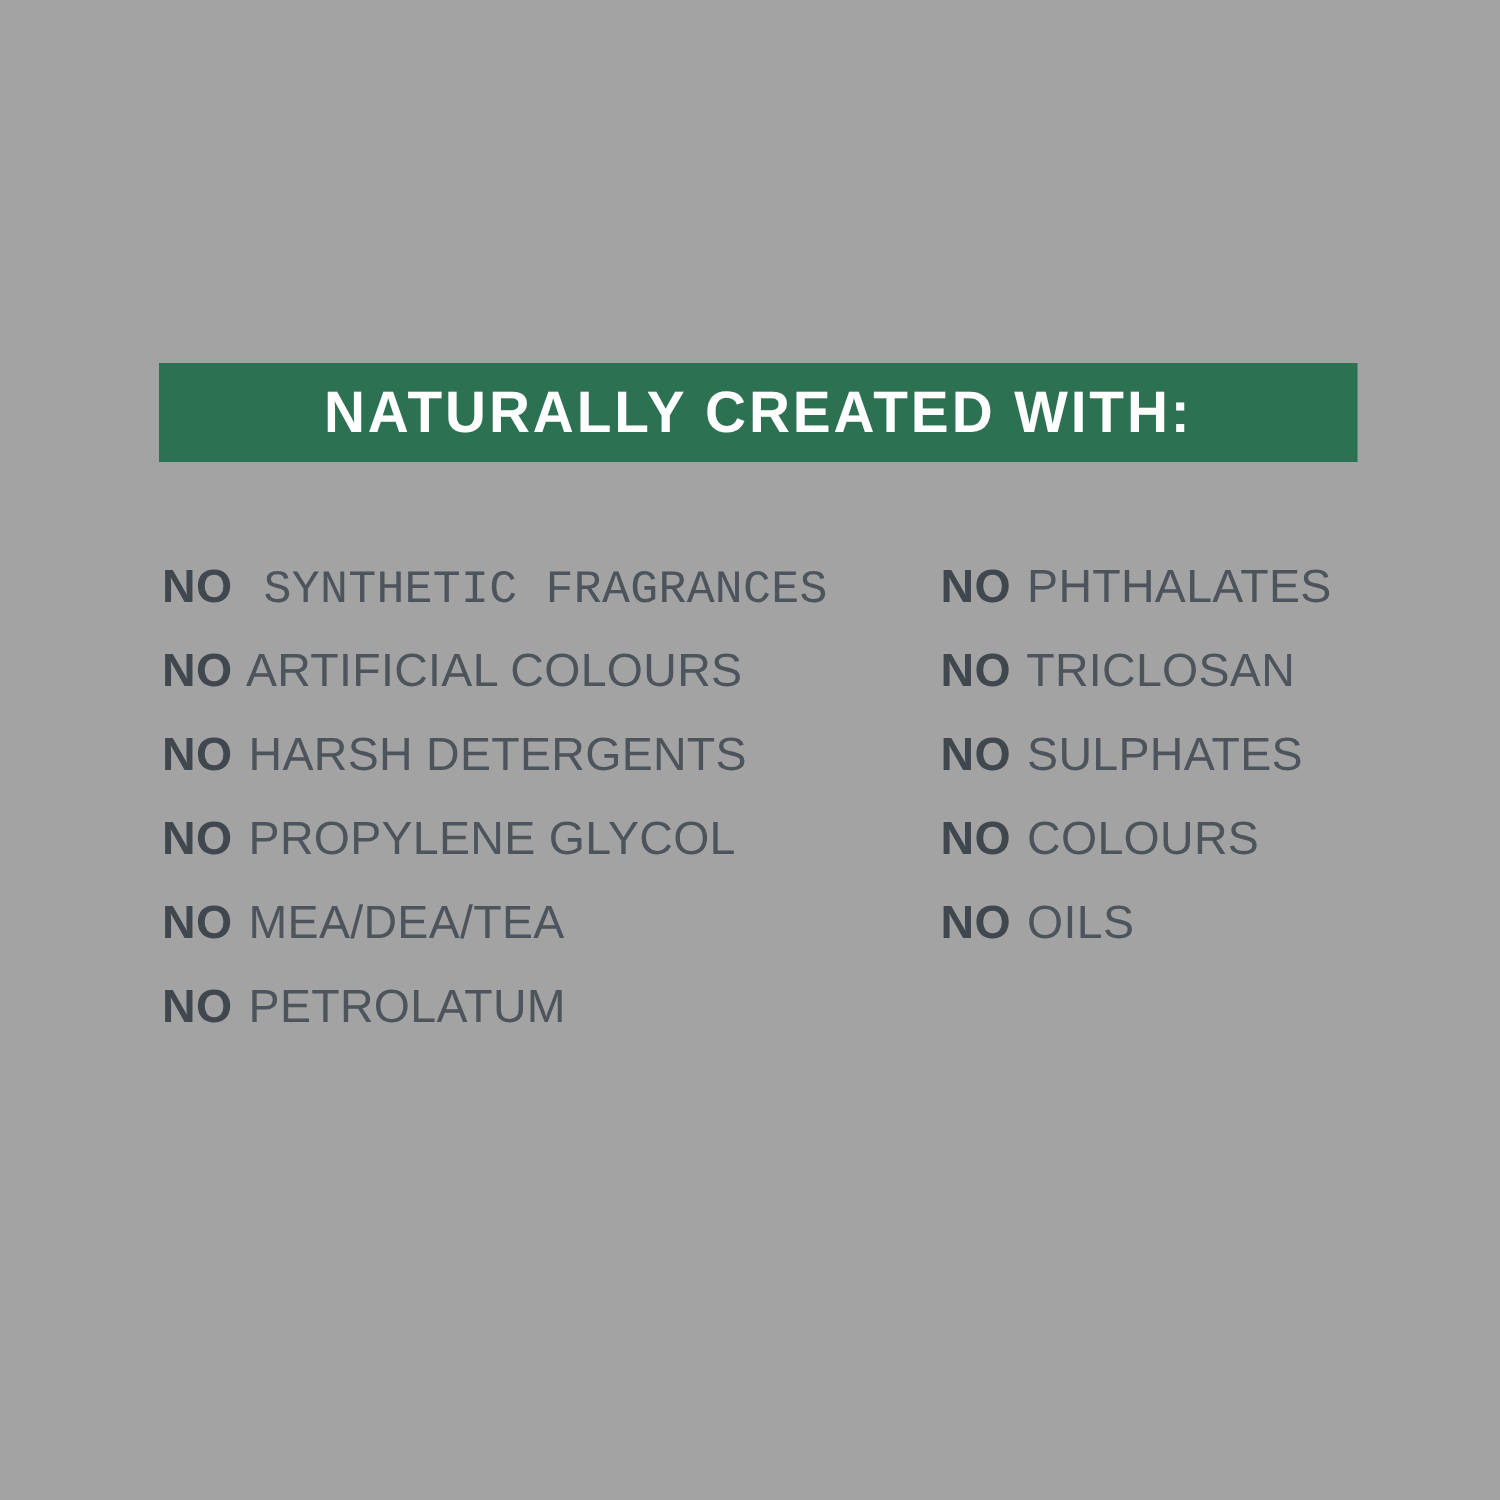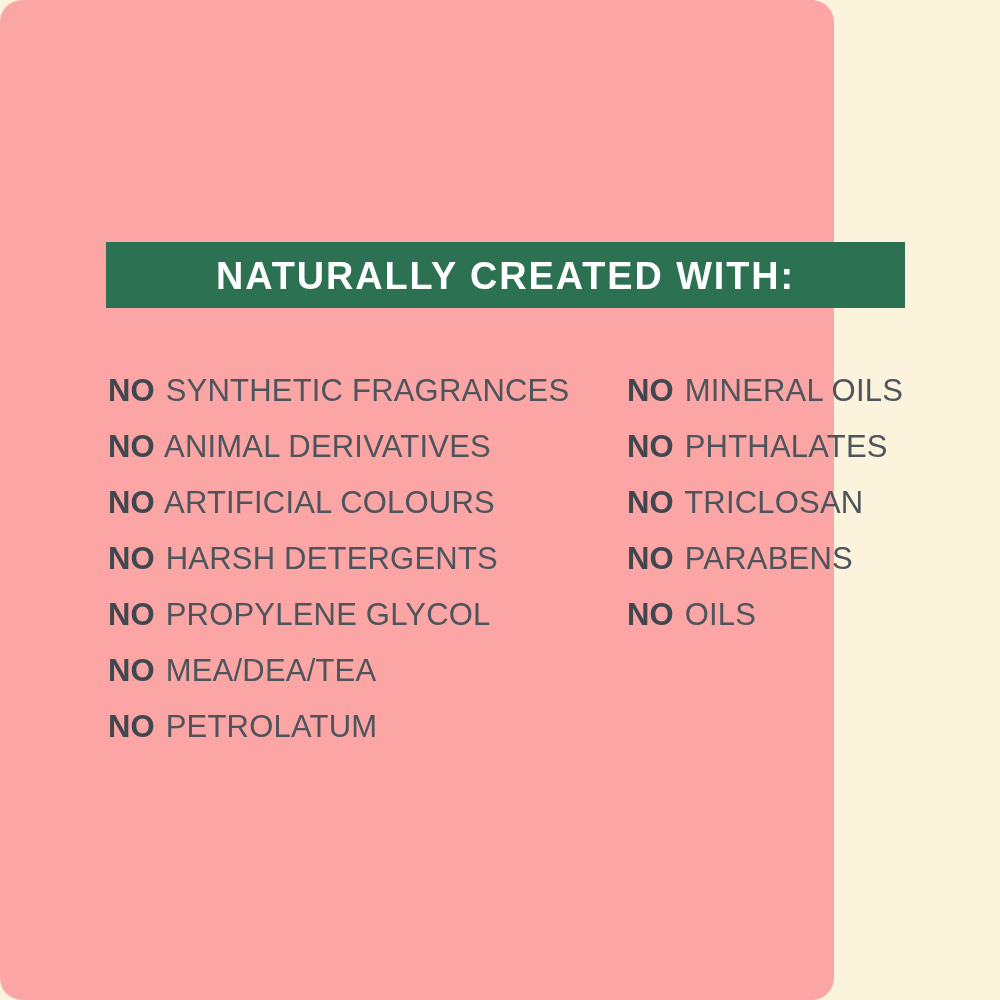--- a/index.html
+++ b/index.html
@@ -10,24 +10,23 @@
   body {
     width: 1000px;
     height: 1000px;
     background: #fbf3dc;
     font-family: "Liberation Sans", sans-serif;
     overflow: hidden;
   }
 
   .poster {
     position: relative;
-    width: 834px;
+    width: 1000px;
     height: 1000px;
-    background: #fca5a5;
-    border-radius: 22px;
+    background: #a3a3a3;
   }
 
   
   .banner {
     position: absolute;
     left: 106px;
     top: 242px;
     width: 799px;
     height: 66px;
     background: #2c7151;
@@ -101,35 +100,34 @@
 <div class="poster">
 
   <div class="banner" style="background: rgb(44, 113, 81);">
     <div class="banner-title" style="color: rgb(255, 255, 255);">NATURALLY CREATED WITH:</div>
   </div>
 
   <div class="columns">
 
     <div class="column left">
       <ul class="list">
-          <li class="list-item"><span class="no-word" style="color: rgb(65, 71, 79);">NO</span><span class="item-text" style="color: rgb(77, 84, 92);"> SYNTHETIC FRAGRANCES</span></li>
-          <li class="list-item"><span class="no-word" style="color: rgb(65, 71, 79);">NO</span><span class="item-text" style="color: rgb(77, 84, 92);"> ANIMAL DERIVATIVES</span></li>
+          <li class="list-item"><span class="no-word" style="color: rgb(65, 71, 79);">NO</span><span class="item-text" style="color: rgb(77, 84, 92); font-family: Liberation Mono, monospace;"> SYNTHETIC FRAGRANCES</span></li>
           <li class="list-item"><span class="no-word" style="color: rgb(65, 71, 79);">NO</span><span class="item-text" style="color: rgb(77, 84, 92);"> ARTIFICIAL COLOURS</span></li>
           <li class="list-item"><span class="no-word" style="color: rgb(65, 71, 79);">NO</span><span class="item-text" style="color: rgb(77, 84, 92);"> HARSH DETERGENTS</span></li>
           <li class="list-item"><span class="no-word" style="color: rgb(65, 71, 79);">NO</span><span class="item-text" style="color: rgb(77, 84, 92);"> PROPYLENE GLYCOL</span></li>
           <li class="list-item"><span class="no-word" style="color: rgb(65, 71, 79);">NO</span><span class="item-text" style="color: rgb(77, 84, 92);"> MEA/DEA/TEA</span></li>
           <li class="list-item"><span class="no-word" style="color: rgb(65, 71, 79);">NO</span><span class="item-text" style="color: rgb(77, 84, 92); text-align: center;"> PETROLATUM</span></li>
         </ul>
     </div>
 
     <div class="column right">
       <ul class="list">
-          <li class="list-item"><span class="no-word" style="color: rgb(65, 71, 79);">NO</span><span class="item-text" style="color: rgb(77, 84, 92);"> MINERAL OILS</span></li>
           <li class="list-item"><span class="no-word" style="color: rgb(65, 71, 79);">NO</span><span class="item-text" style="color: rgb(77, 84, 92);"> PHTHALATES</span></li>
           <li class="list-item"><span class="no-word" style="color: rgb(65, 71, 79);">NO</span><span class="item-text" style="color: rgb(77, 84, 92);"> TRICLOSAN</span></li>
-          <li class="list-item"><span class="no-word" style="color: rgb(65, 71, 79);">NO</span><span class="item-text" style="color: rgb(77, 84, 92);"> PARABENS</span></li>
+          <li class="list-item"><span class="no-word" style="color: rgb(65, 71, 79);">NO</span><span class="item-text" style="color: rgb(77, 84, 92);"> SULPHATES</span></li>
+          <li class="list-item"><span class="no-word" style="color: rgb(65, 71, 79);">NO</span><span class="item-text" style="color: rgb(77, 84, 92);"> COLOURS</span></li>
           <li class="list-item"><span class="no-word" style="color: rgb(65, 71, 79);">NO</span><span class="item-text" style="color: rgb(77, 84, 92);"> OILS</span></li>
         </ul>
     </div>
 
   </div>
 
 </div>
 
 </body></html>

